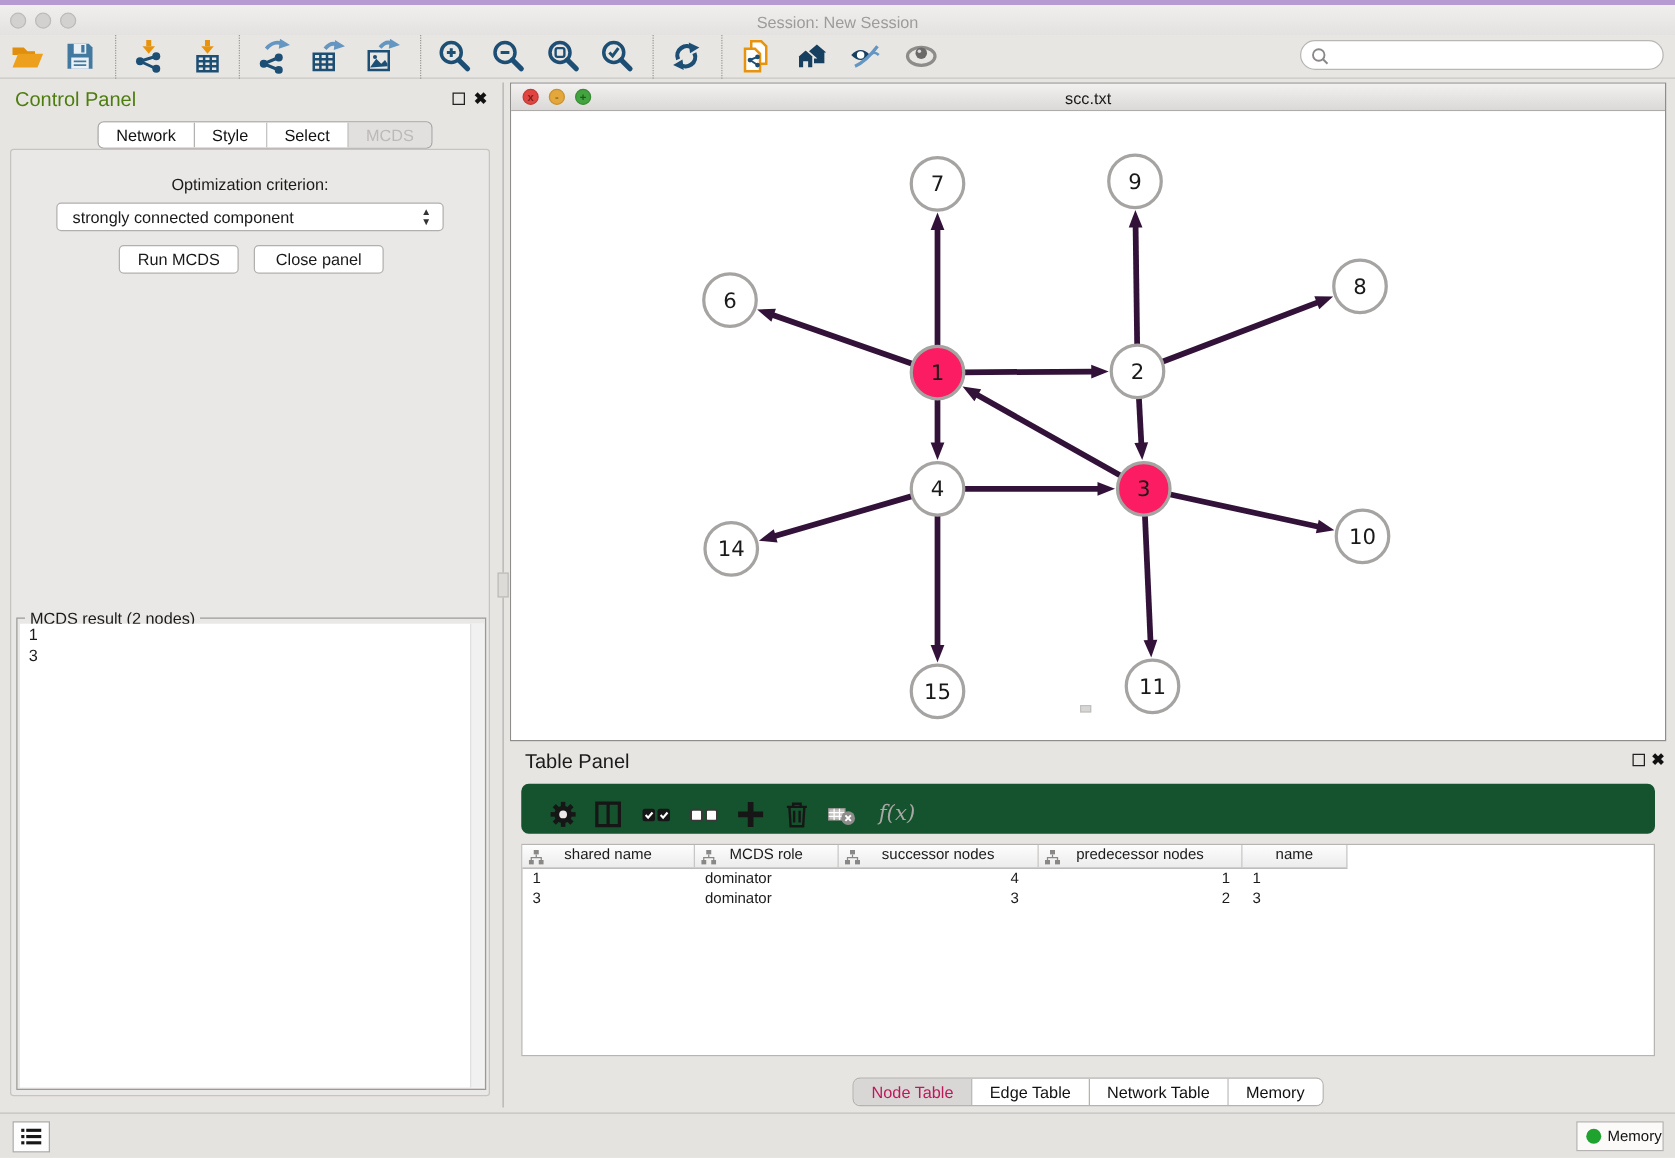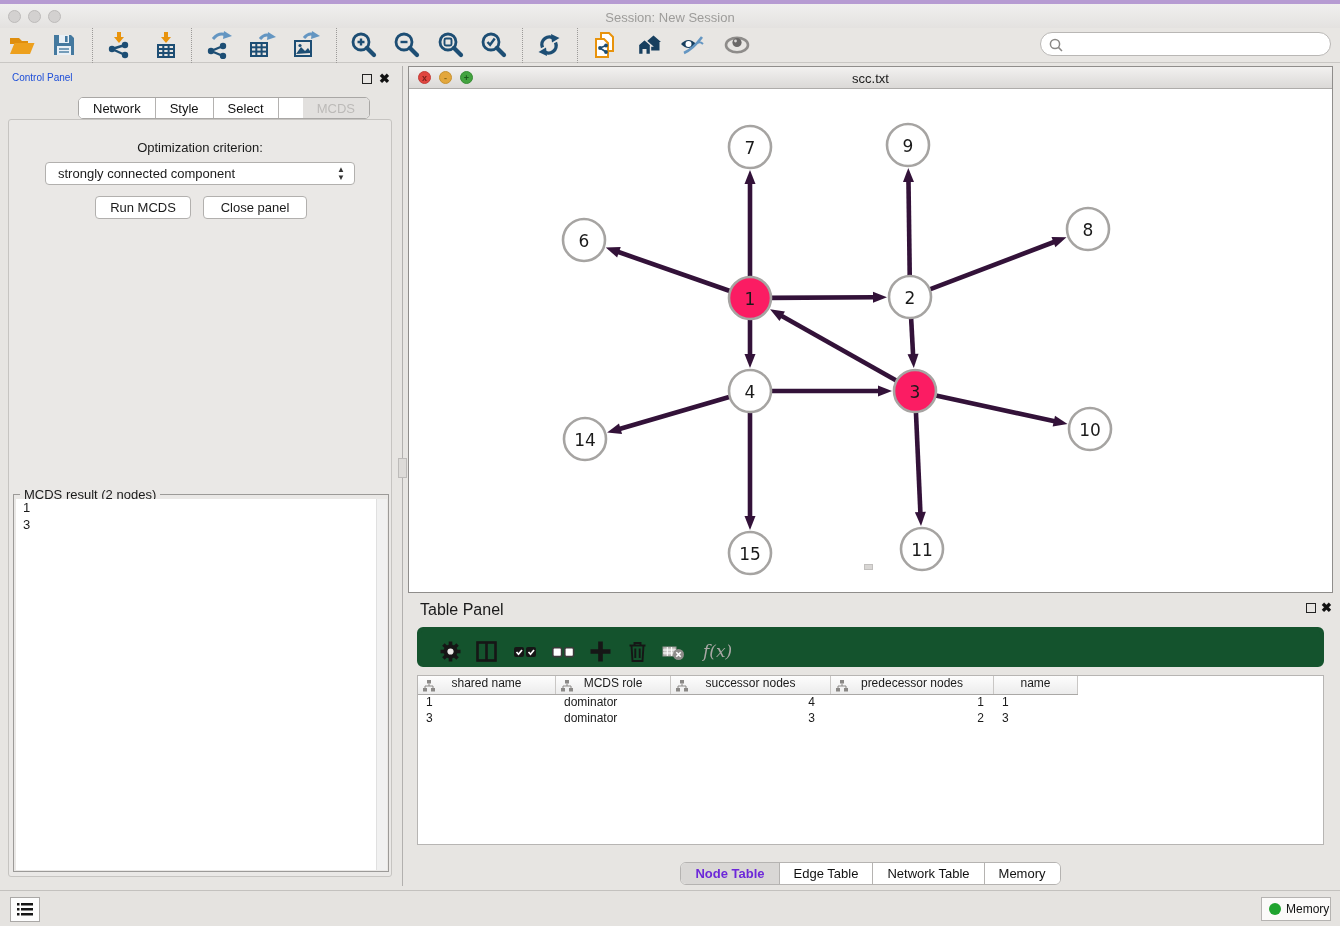--- a/index.html
+++ b/index.html
@@ -17,26 +17,26 @@
   
   #toolbar { left:0; top:28px; width:1340px; height:35px; background:#e8e6e3; border-bottom:1px solid #c9c7c4; }
   .tb-icon { top:3px; width:28px; height:28px; }
   .tb-sep { top:0; width:1px; height:35px; border-left:1px dotted #9c9a98; }
   #search-box { left:1040px; top:4px; width:291px; height:24px; background:#fff; border:1px solid #b9b7b5; border-radius:12px; }
   #search-box svg { position:absolute; left:7px; top:4px; }
   #search-input { position:absolute; left:26px; top:2px; width:255px; height:18px; border:none; outline:none; font-size:12px; background:transparent; }
 
   
   #control-panel { left:0; top:66px; width:400px; height:814px; }
-  #cp-title { left:12px; top:6px; font-size:10px; color:#1d4ed8; }
+  #cp-title { left:12px; top:6px; font-size:16px; color:#4d7c0f; }
   .panel-float-icon { width:10px; height:10px; border:1.5px solid #222; top:8px; }
   .panel-close { font-size:13px; font-weight:bold; color:#111; top:5px; }
   #cp-tabs { left:78px; top:31px; height:22px; display:flex; background:#fff; border:1px solid #a9a7a5; border-radius:5px; overflow:hidden; }
   .seg { padding:2px 14px; font-size:13px; line-height:17px; border-right:1px solid #b4b2b0; background:#fff; color:#111; }
-  .seg:last-child { border-right:none;margin-left:24px; }
+  .seg:last-child { border-right:none; }
   .seg.active { background:#e2e0de; color:#bcbab8; }
   #cp-body { left:8px; top:53px; width:384px; height:758px; background:#eae8e6; border:1px solid #c6c4c1; border-radius:3px; }
   #opt-label { width:100%; text-align:center; top:20px; font-size:13px; }
   #criterion-select { left:36px; top:42px; width:310px; height:23px; background:#fff; border:1px solid #b2b0ae; border-radius:4px; font-size:13px; line-height:21px; padding-left:12px; }
   #criterion-stepper { right:8px; top:3px; width:10px; font-size:8px; line-height:8px; color:#333; text-align:center; position:absolute; }
   .cp-btn { top:76px; height:23px; background:#fff; border:1px solid #b2b0ae; border-radius:4px; font-size:13px; text-align:center; line-height:21px; }
   #run-btn { left:86px; width:96px; }
   #close-btn { left:194px; width:104px; }
   #mcds-group { position:absolute; left:4px; top:374px; width:376px; height:378px; border:1px solid #9c9a98; }
   #mcds-legend { position:absolute; left:6px; top:-8px; background:#eae8e6; padding:0 4px; font-size:13px; }
@@ -72,21 +72,21 @@
   .tr { display:flex; height:16px; font-size:12px; }
   .td { overflow:hidden; white-space:nowrap; }
   .c0 { width:138px; } .c1 { width:115px; } .c2 { width:160px; } .c3 { width:163px; } .c4 { width:84px; }
   .td.c0 { padding-left:8px; } .td.c1 { padding-left:8px; }
   .td.c2 { text-align:right; padding-right:16px; } .td.c3 { text-align:right; padding-right:10px; }
   .td.c4 { padding-left:8px; }
   #tp-tabs { left:0; right:0; top:267px; height:23px; display:flex; justify-content:center; }
   #tp-tabs-inner { display:flex; background:#fff; border:1px solid #b5b3b1; border-radius:6px; overflow:hidden; height:23px; }
   .btab { padding:3px 14px; font-size:13px; line-height:16px; border-right:1px solid #b5b3b1; background:#fff; color:#111; }
   .btab:last-child { border-right:none; }
-  .btab.active { background:#d9d7d5; color:#6d28d9;font-weight:bold; }
+  .btab.active { background:#d9d7d5; color:#be185d; }
 
   
   #status-bar { left:0; top:890px; width:1340px; height:36px; background:#e5e3e0; border-top:1px solid #c3c1be; }
   #list-btn { left:10px; top:6px; width:30px; height:25px; background:#fdfdfd; border:1px solid #aaa8a6; }
   #memory-btn { left:1261px; top:6px; width:70px; height:24px; background:#fbfaf9; border:1px solid #b5b3b1; display:flex; align-items:center; gap:5px; padding-left:7px; }
   #memory-dot { width:12px; height:12px; border-radius:50%; background:#1fa32e; }
   #memory-label { font-size:12px; color:#111; }
 </style>
 </head>
 <body>

